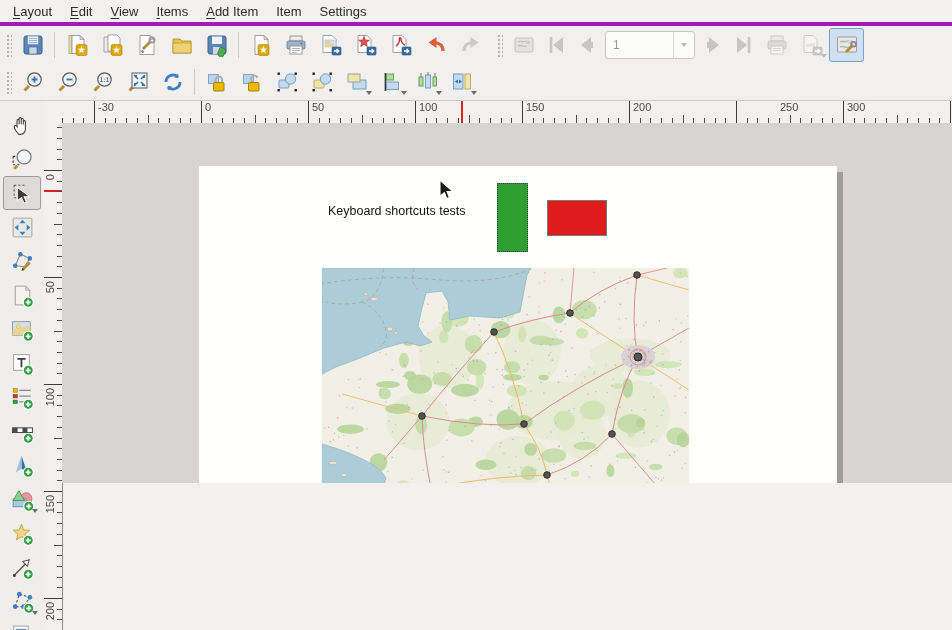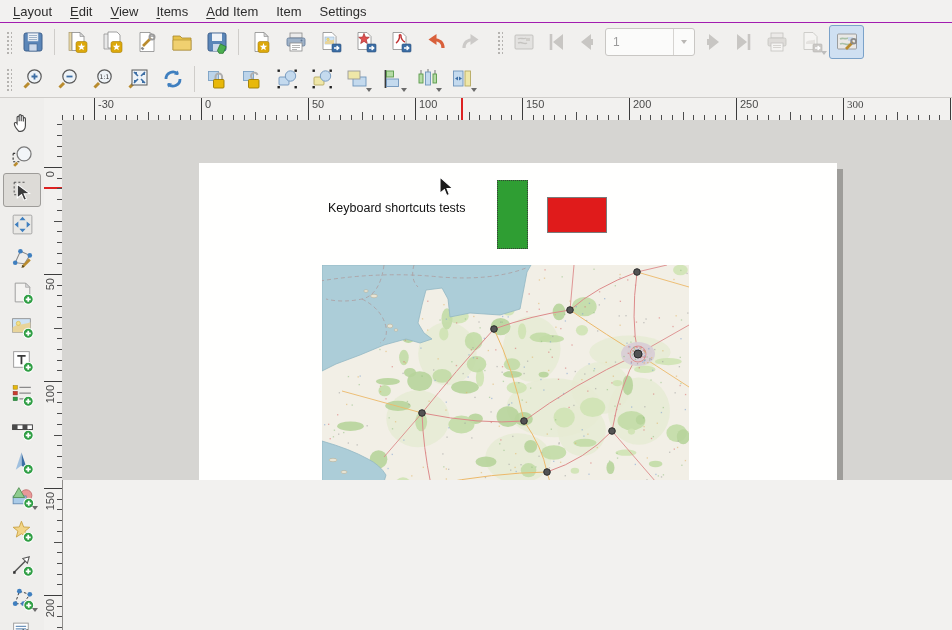--- a/index.html
+++ b/index.html
@@ -3,21 +3,21 @@
 <meta charset="utf-8">
 <style>
   html,body{margin:0;padding:0;}
   body{
     width:952px;height:630px;overflow:hidden;position:relative;
     font-family:"Liberation Sans","DejaVu Sans",sans-serif;
     background:#f1f0ee;color:#2e2e2e;
     -webkit-font-smoothing:antialiased;
   }
   
-  .menubar{height:22px;display:flex;align-items:center;background:#f2f1f0;border-bottom:1px solid #a21caf;padding-left:4px;}
+  .menubar{height:22px;display:flex;align-items:center;background:#f2f1f0;border-bottom:4px solid #a21caf;padding-left:4px;}
   .menu-item{font-size:13px;padding:2px 9px;color:#2d2d2d;cursor:default;white-space:nowrap;}
   .menu-item u{text-decoration:underline;text-underline-offset:2px;}
   
   .toolbar{display:flex;align-items:center;background:#f1f0ee;padding-left:2px;}
   .tb1{height:38px;}
   .tb2{height:36px;border-bottom:1px solid #cfcdca;}
   .grip{width:7px;height:24px;margin:0 3px;background-image:radial-gradient(#b5b3b0 1px,transparent 1.1px);background-size:4px 4px;background-position:1px 1px;}
   .sep{width:1px;height:26px;background:#cfcdca;margin:0 4px;}
   .tb{width:33px;height:32px;display:flex;align-items:center;justify-content:center;position:relative;border:1px solid transparent;border-radius:3px;flex:0 0 auto;}
   .tb svg{width:24px;height:24px;display:block;}
@@ -605,23 +605,23 @@
         <span class="rlabel" style="left: 143px;">0</span>
         <div class="tick major" style="left: 246px;"></div>
         <span class="rlabel" style="left: 250px;">50</span>
         <div class="tick major" style="left: 353px;"></div>
         <span class="rlabel" style="left: 357px;">100</span>
         <div class="tick major" style="left: 460px;"></div>
         <span class="rlabel" style="left: 464px;">150</span>
         <div class="tick major" style="left: 567px;"></div>
         <span class="rlabel" style="left: 571px;">200</span>
         <div class="tick major" style="left: 674px;"></div>
-        <span class="rlabel" style="left: 678px; text-align: center;">250</span>
+        <span class="rlabel" style="left: 718px; text-align: center;">250</span>
         <div class="tick major" style="left: 781px;"></div>
-        <span class="rlabel" style="left: 785px; font-family: Liberation Serif, serif;">300</span>
+        <span class="rlabel" style="left: 785px;">300</span>
         <div class="tick major" style="left: 888px;"></div>
       </div>
     <div class="vruler">
       <div class="vmarker" style="top:67px;"></div>
     <div class="tick minor" style="top: 4.2px;"></div>
         <div class="tick minor" style="top: 14.9px;"></div>
         <div class="tick minor" style="top: 25.6px;"></div>
         <div class="tick minor" style="top: 36.3px;"></div>
         <div class="tick minor" style="top: 57.7px;"></div>
         <div class="tick minor" style="top: 68.4px;"></div>

